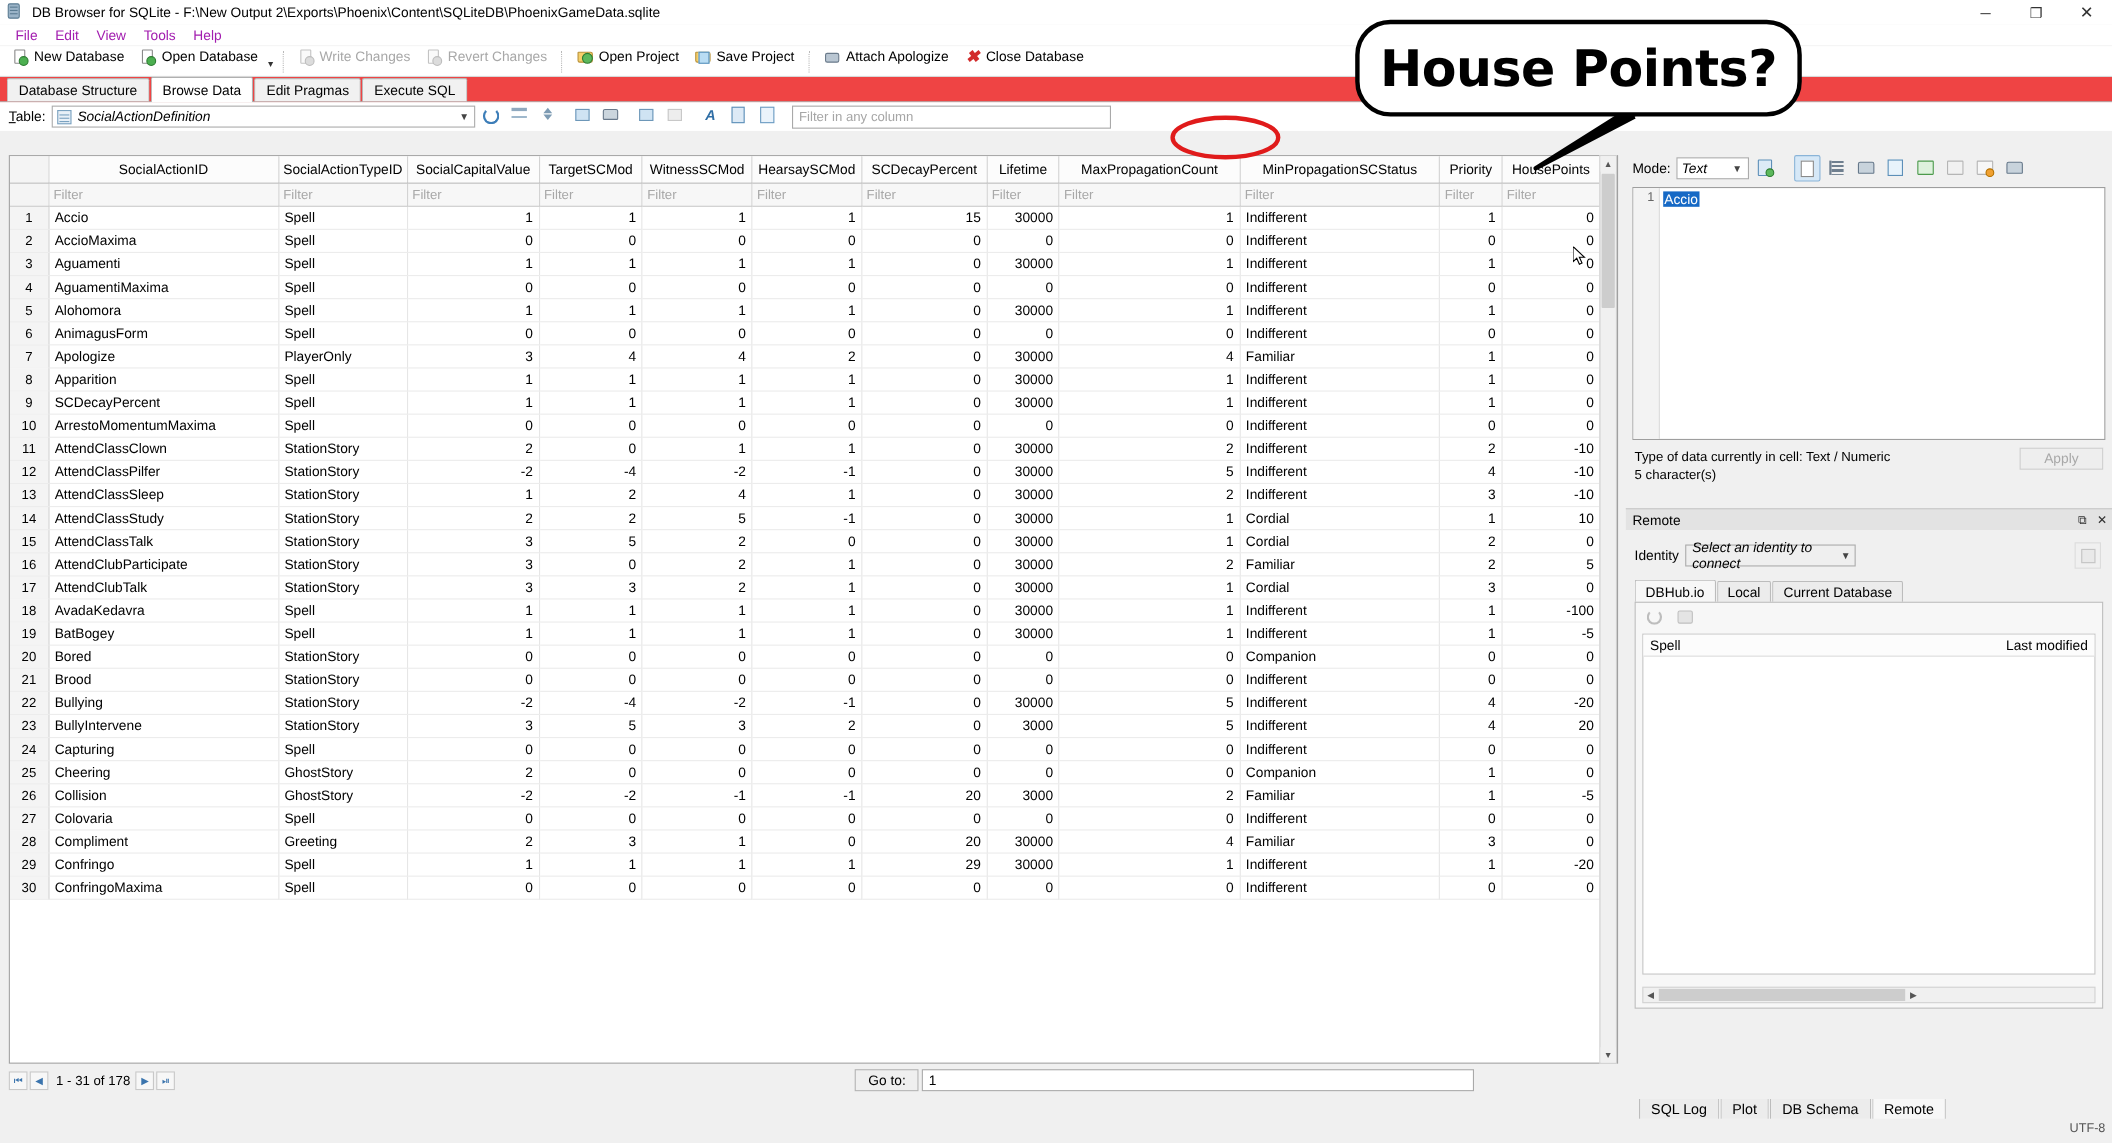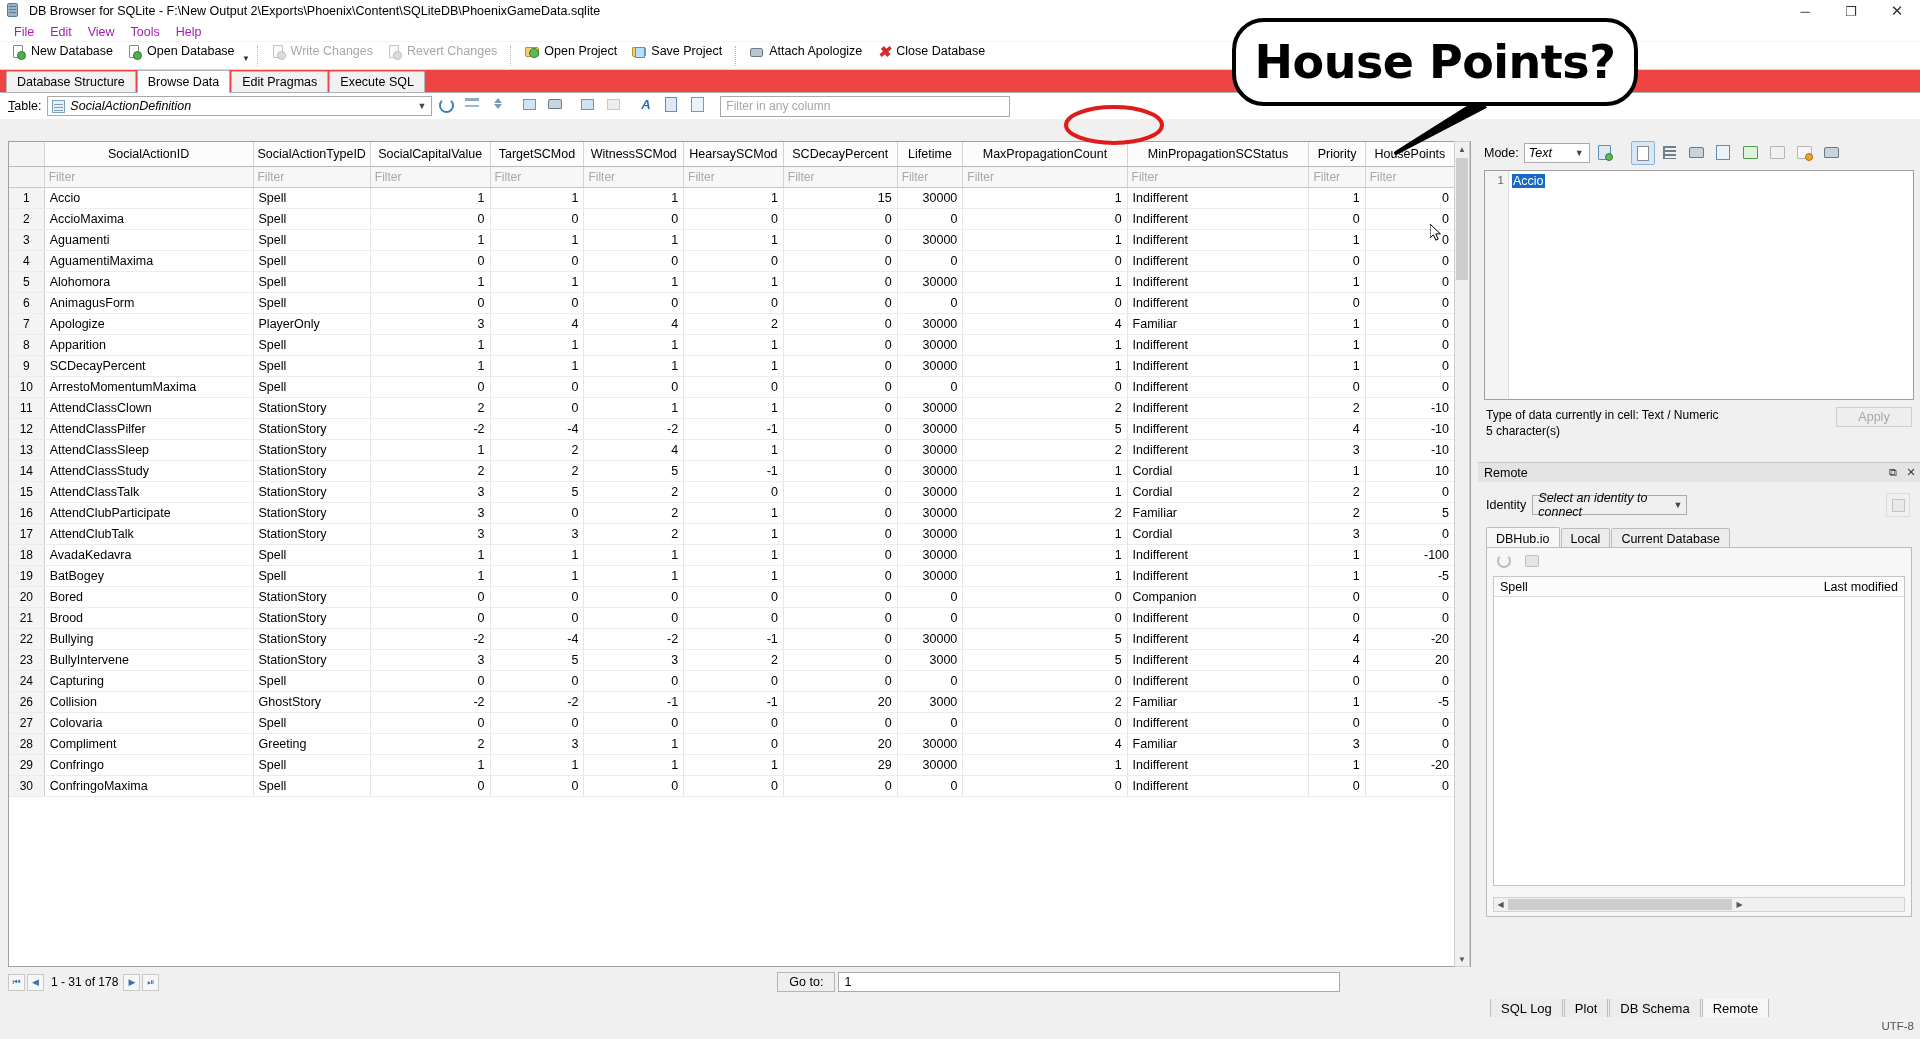--- a/index.html
+++ b/index.html
@@ -1234,20 +1234,35 @@
               <td class="num">0</td>
               <td class="num">0</td>
               <td class="num">0</td>
               <td class="num">0</td>
               <td class="num">0</td>
               <td class="txt">Indifferent</td>
               <td class="num">0</td>
               <td class="num">0</td>
             </tr>
             <tr>
+              <td class="rn">25</td>
+              <td class="txt">Cheering</td>
+              <td class="txt">GhostStory</td>
+              <td class="num">2</td>
+              <td class="num">0</td>
+              <td class="num">0</td>
+              <td class="num">0</td>
+              <td class="num">0</td>
+              <td class="num">0</td>
+              <td class="num">0</td>
+              <td class="txt">Companion</td>
+              <td class="num">1</td>
+              <td class="num">0</td>
+            </tr>
+            <tr>
               <td class="rn">26</td>
               <td class="txt">Collision</td>
               <td class="txt">GhostStory</td>
               <td class="num">-2</td>
               <td class="num">-2</td>
               <td class="num">-1</td>
               <td class="num">-1</td>
               <td class="num">20</td>
               <td class="num">3000</td>
               <td class="num">2</td>

